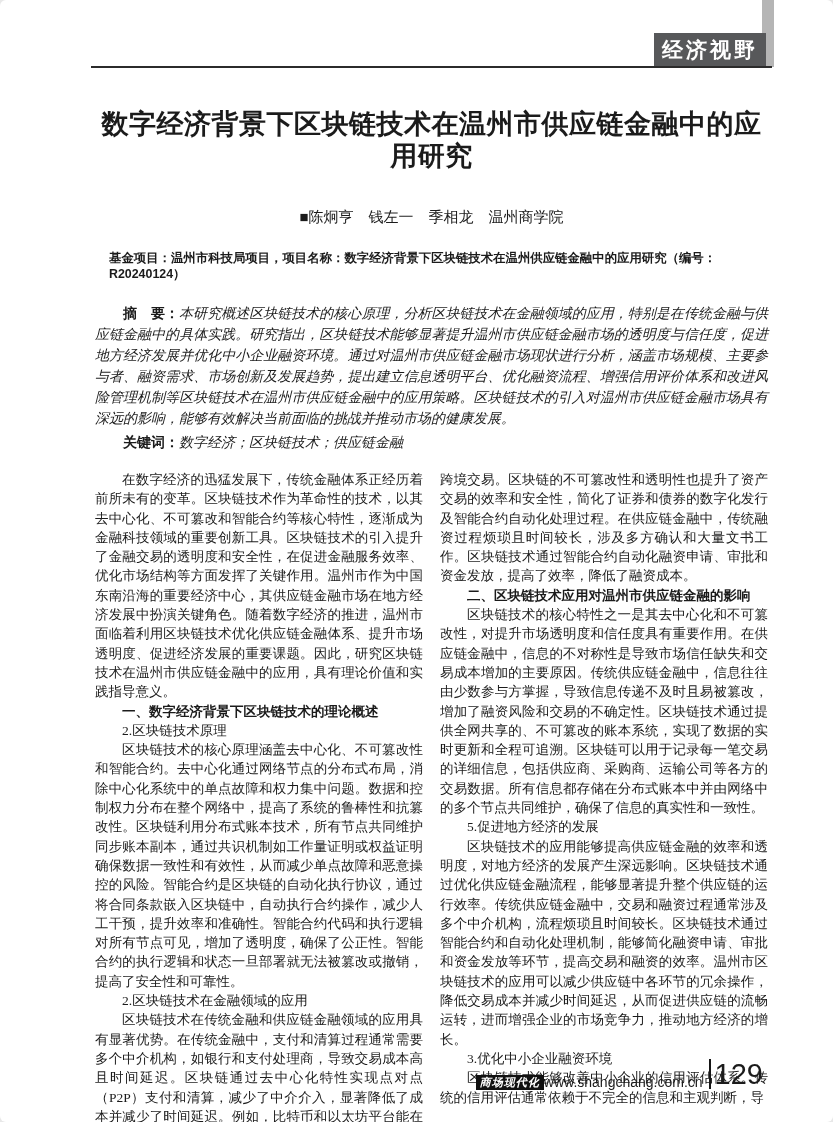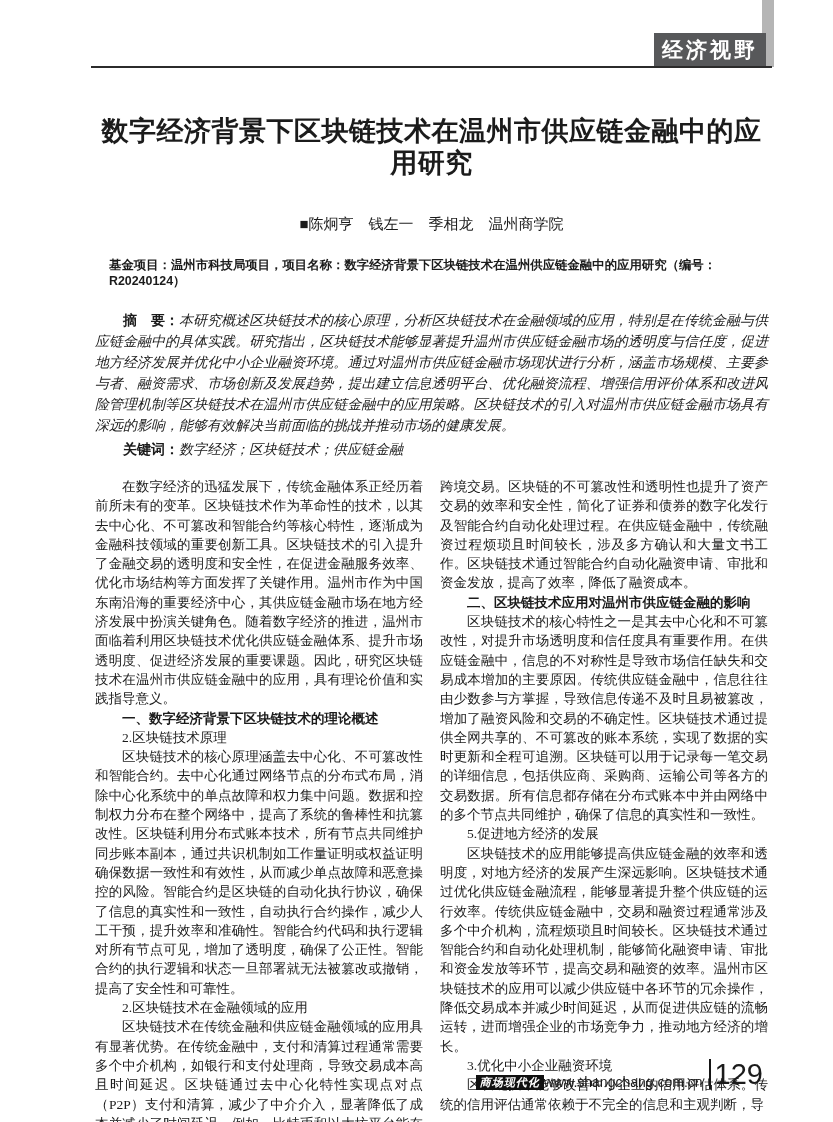--- a/index.html
+++ b/index.html
@@ -1,33 +1,33 @@
 <!DOCTYPE html>
 <html><head>
 <meta charset="utf-8">
 <style>
   html,body{margin:0;padding:0;background:#e8e8e8;}
   .page{
     position:relative;width:833px;height:1122px;background:#ffffff;
     font-family:"Liberation Serif",serif;color:var(--ink,#1b1b1b);
-    overflow:hidden;margin:0 auto;
+    overflow:hidden;margin:0 auto;border-radius:6px;
   }
   
   .corner-bar{position:absolute;top:0;right:59px;width:12px;height:67px;background:var(--bar,#b5b5b5);}
   .section-badge{
     position:absolute;top:33px;right:67px;width:112px;height:34px;
     background:var(--badge,#57585a);color:#fff;display:flex;align-items:center;justify-content:center;
     font-family:"Liberation Sans",sans-serif;font-weight:bold;font-size:21px;letter-spacing:3px;
   }
   .head-rule{position:absolute;top:66px;left:91px;width:681px;height:2px;background:#2b2b2b;}
 
   .content{position:absolute;left:95px;top:88px;width:673px;}
 
   .paper-title{
-    margin-top:27px;text-align:center;font-weight:bold;font-size:27px;line-height:32px;
+    margin-top:20px;text-align:center;font-weight:bold;font-size:27px;line-height:32px;
     font-family:"Liberation Serif",serif;letter-spacing:0.5px;
   }
   .authors{margin-top:36px;text-align:center;font-size:15px;}
   .fund-line{
     margin-top:23px;padding:0 2px 0 14px;
     font-family:"Liberation Sans",sans-serif;font-weight:bold;font-size:12.4px;line-height:16px;
   }
   .abstract{
     margin-top:21px;font-size:14px;line-height:21px;text-align:justify;
     text-indent:2em;font-style:italic;
@@ -86,21 +86,21 @@
 
     <div class="keywords">
       <span class="kw-label">关键词：</span><span>数字经济；区块链技术；供应链金融</span>
     </div>
 
     <div class="columns">
       <div class="col">
           <div class="block para">在数字经济的迅猛发展下，传统金融体系正经历着前所未有的变革。区块链技术作为革命性的技术，以其去中心化、不可篡改和智能合约等核心特性，逐渐成为金融科技领域的重要创新工具。区块链技术的引入提升了金融交易的透明度和安全性，在促进金融服务效率、优化市场结构等方面发挥了关键作用。温州市作为中国东南沿海的重要经济中心，其供应链金融市场在地方经济发展中扮演关键角色。随着数字经济的推进，温州市面临着利用区块链技术优化供应链金融体系、提升市场透明度、促进经济发展的重要课题。因此，研究区块链技术在温州市供应链金融中的应用，具有理论价值和实践指导意义。</div>
           <div class="block h1">一、数字经济背景下区块链技术的理论概述</div>
           <div class="block h2">2.区块链技术原理</div>
-          <div class="block para">区块链技术的核心原理涵盖去中心化、不可篡改性和智能合约。去中心化通过网络节点的分布式布局，消除中心化系统中的单点故障和权力集中问题。数据和控制权力分布在整个网络中，提高了系统的鲁棒性和抗篡改性。区块链利用分布式账本技术，所有节点共同维护同步账本副本，通过共识机制如工作量证明或权益证明确保数据一致性和有效性，从而减少单点故障和恶意操控的风险。智能合约是区块链的自动化执行协议，确保了信息的真实性和一致性，自动执行合约操作，减少人工干预，提升效率和准确性。智能合约代码和执行逻辑对所有节点可见，增加了透明度，确保了公正性。智能合约的执行逻辑和状态一旦部署就无法被篡改或撤销，提高了安全性和可靠性。</div>
+          <div class="block para">区块链技术的核心原理涵盖去中心化、不可篡改性和智能合约。去中心化通过网络节点的分布式布局，消除中心化系统中的单点故障和权力集中问题。数据和控制权力分布在整个网络中，提高了系统的鲁棒性和抗篡改性。区块链利用分布式账本技术，所有节点共同维护同步账本副本，通过共识机制如工作量证明或权益证明确保数据一致性和有效性，从而减少单点故障和恶意操控的风险。智能合约是区块链的自动化执行协议，通过将合同条款嵌入区块链中，自动执行合约操作，减少人工干预，提升效率和准确性。智能合约代码和执行逻辑对所有节点可见，增加了透明度，确保了公正性。智能合约的执行逻辑和状态一旦部署就无法被篡改或撤销，提高了安全性和可靠性。</div>
           <div class="block h2">2.区块链技术在金融领域的应用</div>
           <div class="block para">区块链技术在传统金融和供应链金融领域的应用具有显著优势。在传统金融中，支付和清算过程通常需要多个中介机构，如银行和支付处理商，导致交易成本高且时间延迟。区块链通过去中心化特性实现点对点（P2P）支付和清算，减少了中介介入，显著降低了成本并减少了时间延迟。例如，比特币和以太坊平台能在秒级时间内完成</div>
         </div>
       <div class="col">
           <div class="block para no-indent">跨境交易。区块链的不可篡改性和透明性也提升了资产交易的效率和安全性，简化了证券和债券的数字化发行及智能合约自动化处理过程。在供应链金融中，传统融资过程烦琐且时间较长，涉及多方确认和大量文书工作。区块链技术通过智能合约自动化融资申请、审批和资金发放，提高了效率，降低了融资成本。</div>
           <div class="block h1">二、区块链技术应用对温州市供应链金融的影响</div>
           <div class="block para">区块链技术的核心特性之一是其去中心化和不可篡改性，对提升市场透明度和信任度具有重要作用。在供应链金融中，信息的不对称性是导致市场信任缺失和交易成本增加的主要原因。传统供应链金融中，信息往往由少数参与方掌握，导致信息传递不及时且易被篡改，增加了融资风险和交易的不确定性。区块链技术通过提供全网共享的、不可篡改的账本系统，实现了数据的实时更新和全程可追溯。区块链可以用于记录每一笔交易的详细信息，包括供应商、采购商、运输公司等各方的交易数据。所有信息都存储在分布式账本中并由网络中的多个节点共同维护，确保了信息的真实性和一致性。</div>
           <div class="block h2">5.促进地方经济的发展</div>
           <div class="block para">区块链技术的应用能够提高供应链金融的效率和透明度，对地方经济的发展产生深远影响。区块链技术通过优化供应链金融流程，能够显著提升整个供应链的运行效率。传统供应链金融中，交易和融资过程通常涉及多个中介机构，流程烦琐且时间较长。区块链技术通过智能合约和自动化处理机制，能够简化融资申请、审批和资金发放等环节，提高交易和融资的效率。温州市区块链技术的应用可以减少供应链中各环节的冗余操作，降低交易成本并减少时间延迟，从而促进供应链的流畅运转，进而增强企业的市场竞争力，推动地方经济的增长。</div>
           <div class="block h2">3.优化中小企业融资环境</div>

